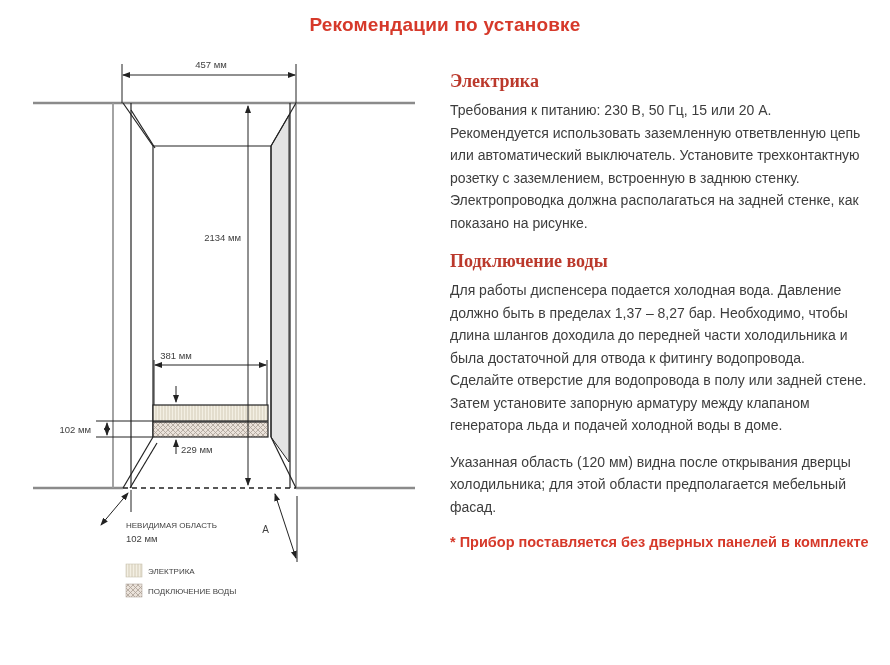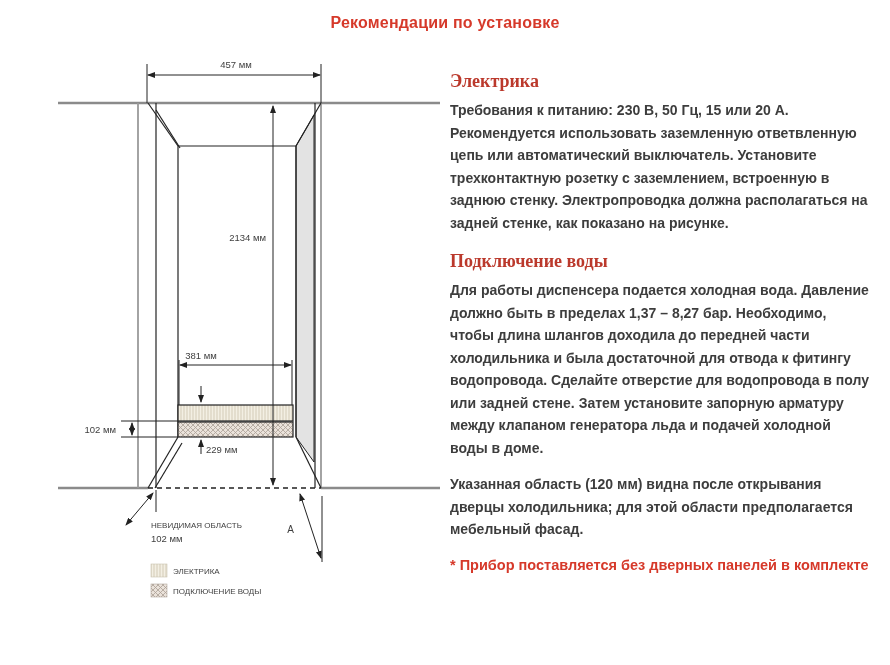--- a/index.html
+++ b/index.html
@@ -2,32 +2,32 @@
 <html><head>
 <meta charset="utf-8">
 <style>
   html,body{margin:0;padding:0;}
   body{
     width:890px;height:665px;position:relative;background:#ffffff;
     font-family:"Liberation Sans", sans-serif;overflow:hidden;
   }
   .page-title{
     position:absolute;top:14px;left:0;width:890px;text-align:center;
-    font-size:16px;font-weight:bold;color:#d6392a;letter-spacing:.2px;
+    font-size:19px;font-weight:bold;color:#d6392a;letter-spacing:.2px;
   }
-  .diagram-wrap{position:absolute;left:48px;top:55px;width:400px;height:560px;}
+  .diagram-wrap{position:absolute;left:23px;top:55px;width:400px;height:560px;}
   .content{position:absolute;left:450px;top:68px;width:420px;}
   .content h2{
     font-family:"Liberation Serif", serif;
     font-size:18px;font-weight:bold;color:#bb392c;
     margin:0 0 7px 0;padding-top:3px;
   }
   .content section{margin-bottom:14px;}
   .content p{
-    margin:0 0 11px 0;font-size:14px;line-height:22.5px;color:#3d3d3d;font-weight:bold;
+    margin:0 0 11px 0;font-size:14px;line-height:22.5px;color:#3d3d3d;
   }
   .footnote{
     margin-top:8px;font-size:14.5px;font-weight:bold;color:#d6392a;line-height:20px;
   }
   svg text{font-family:"Liberation Sans", sans-serif;fill:#3f3f3f;}
 </style>
 </head>
 <body>
 
 <div class="page-title">Рекомендации по установке</div>

